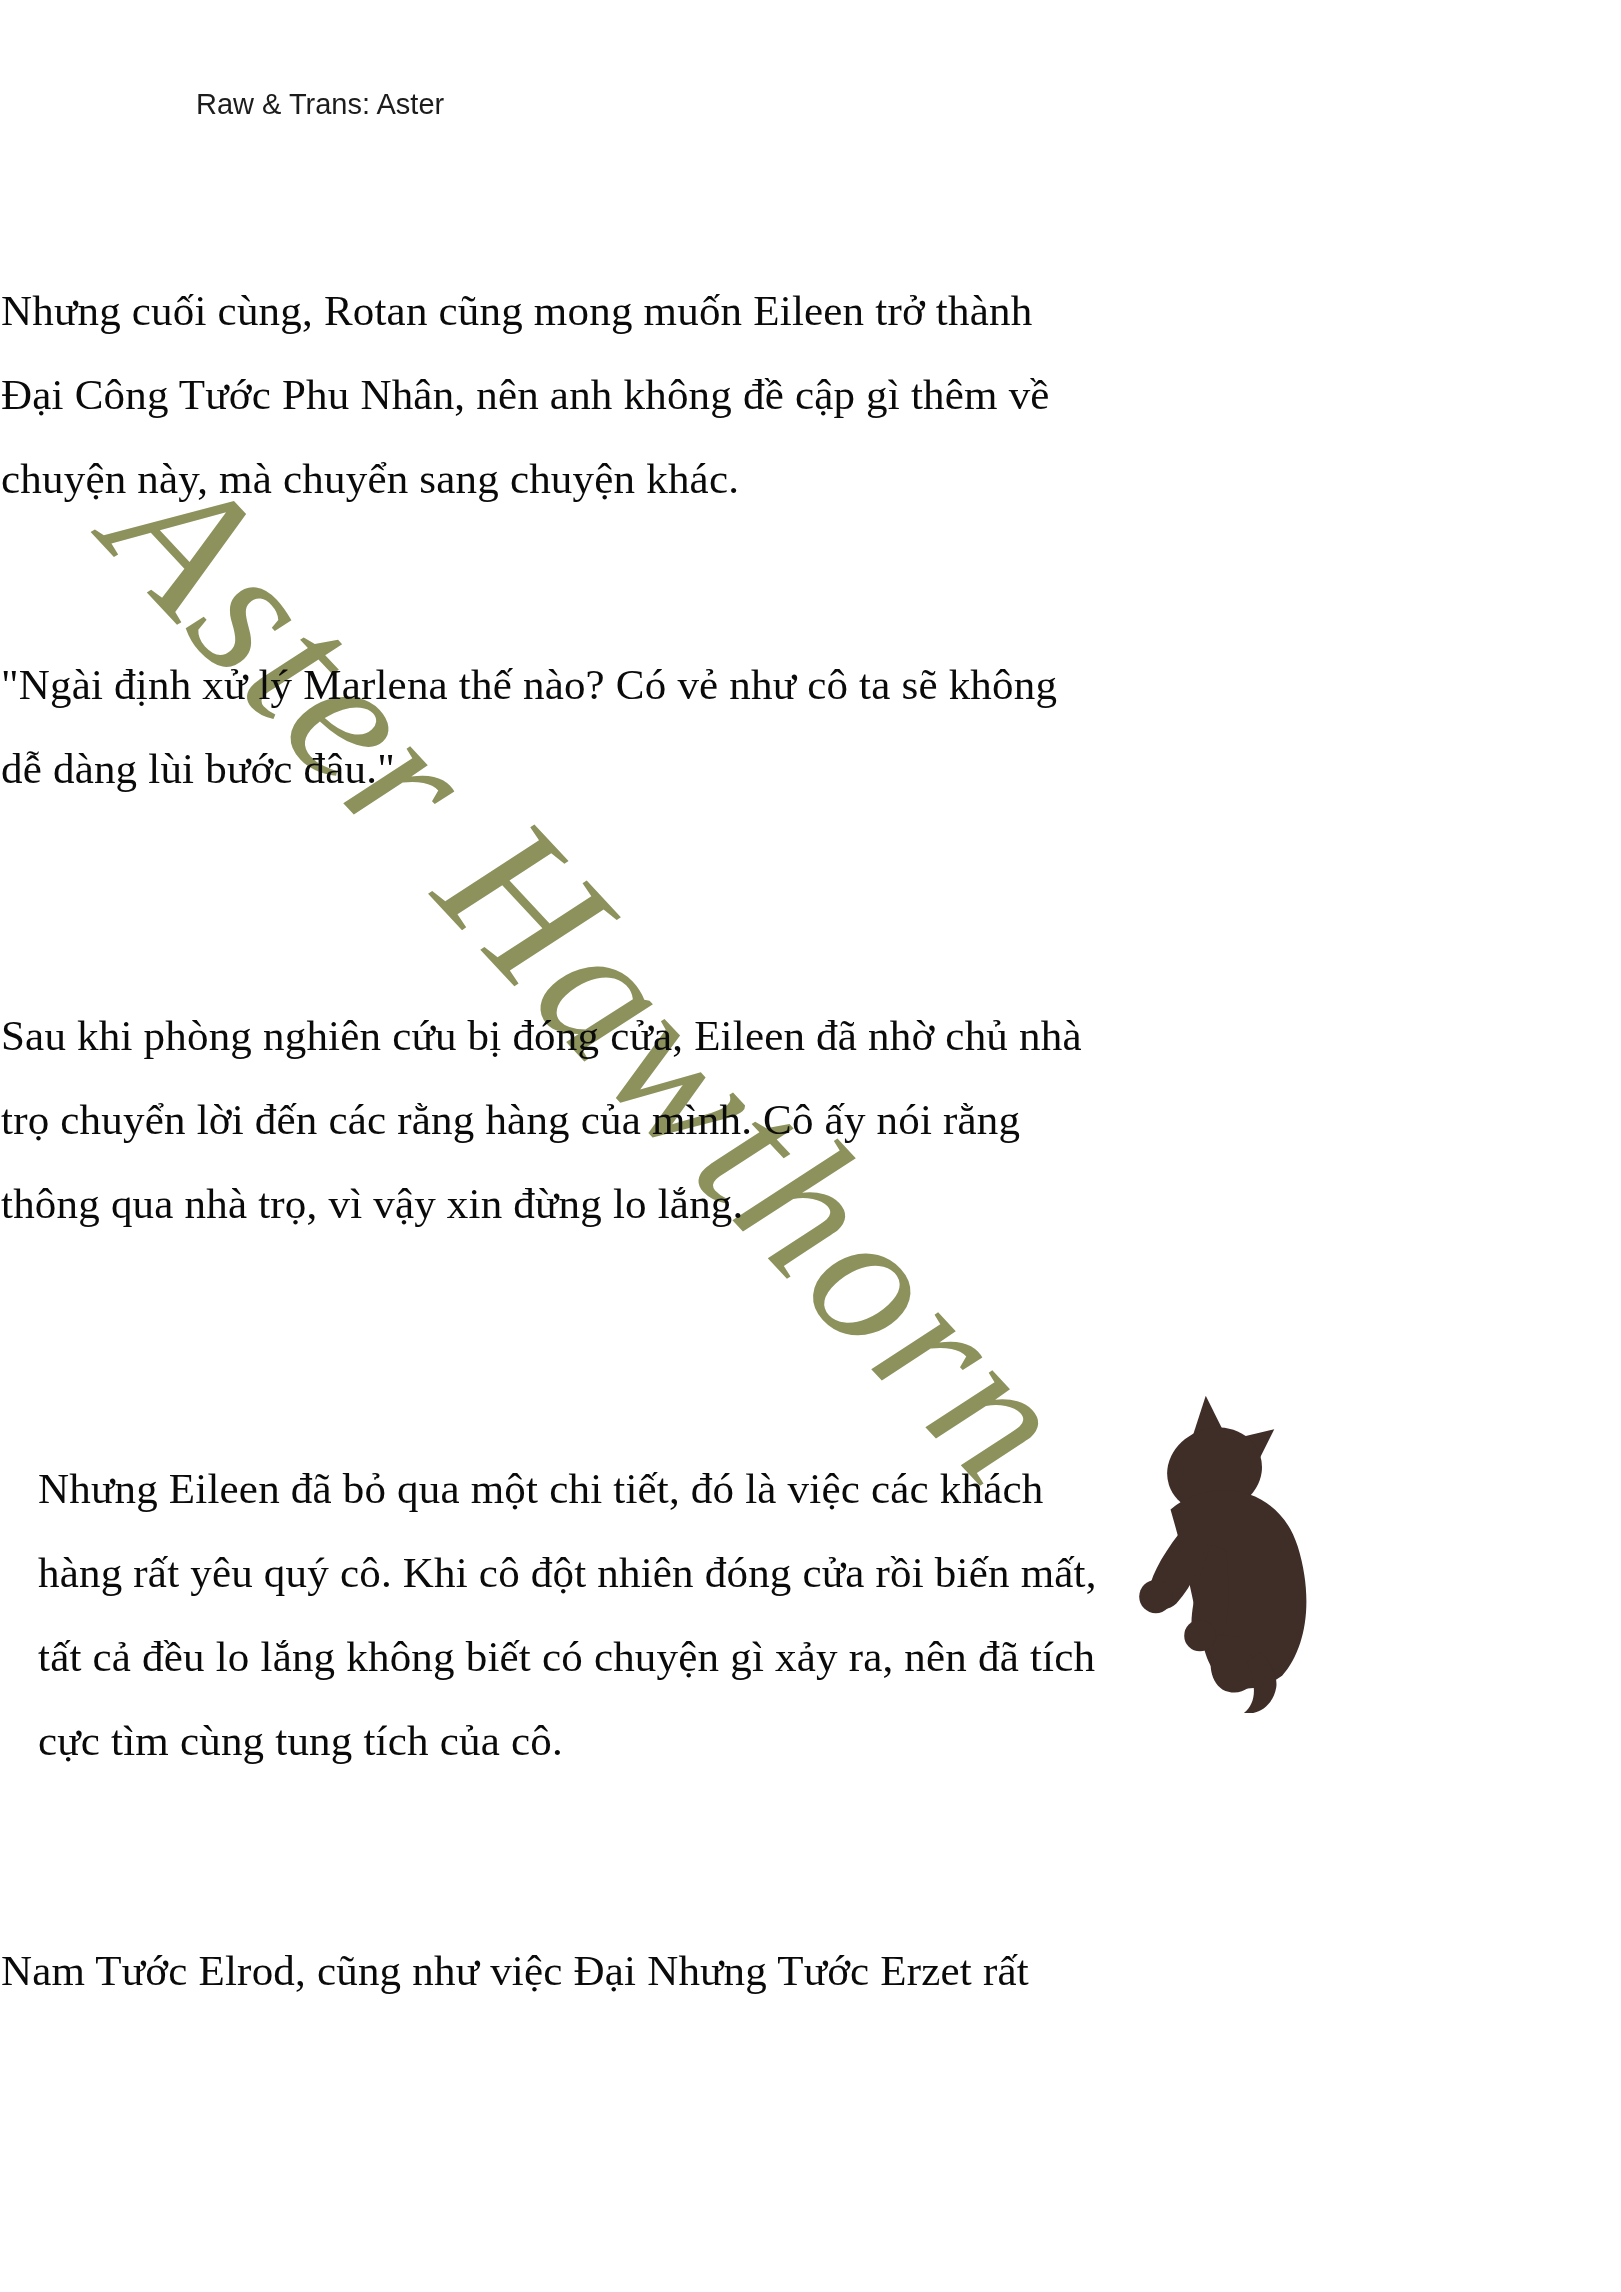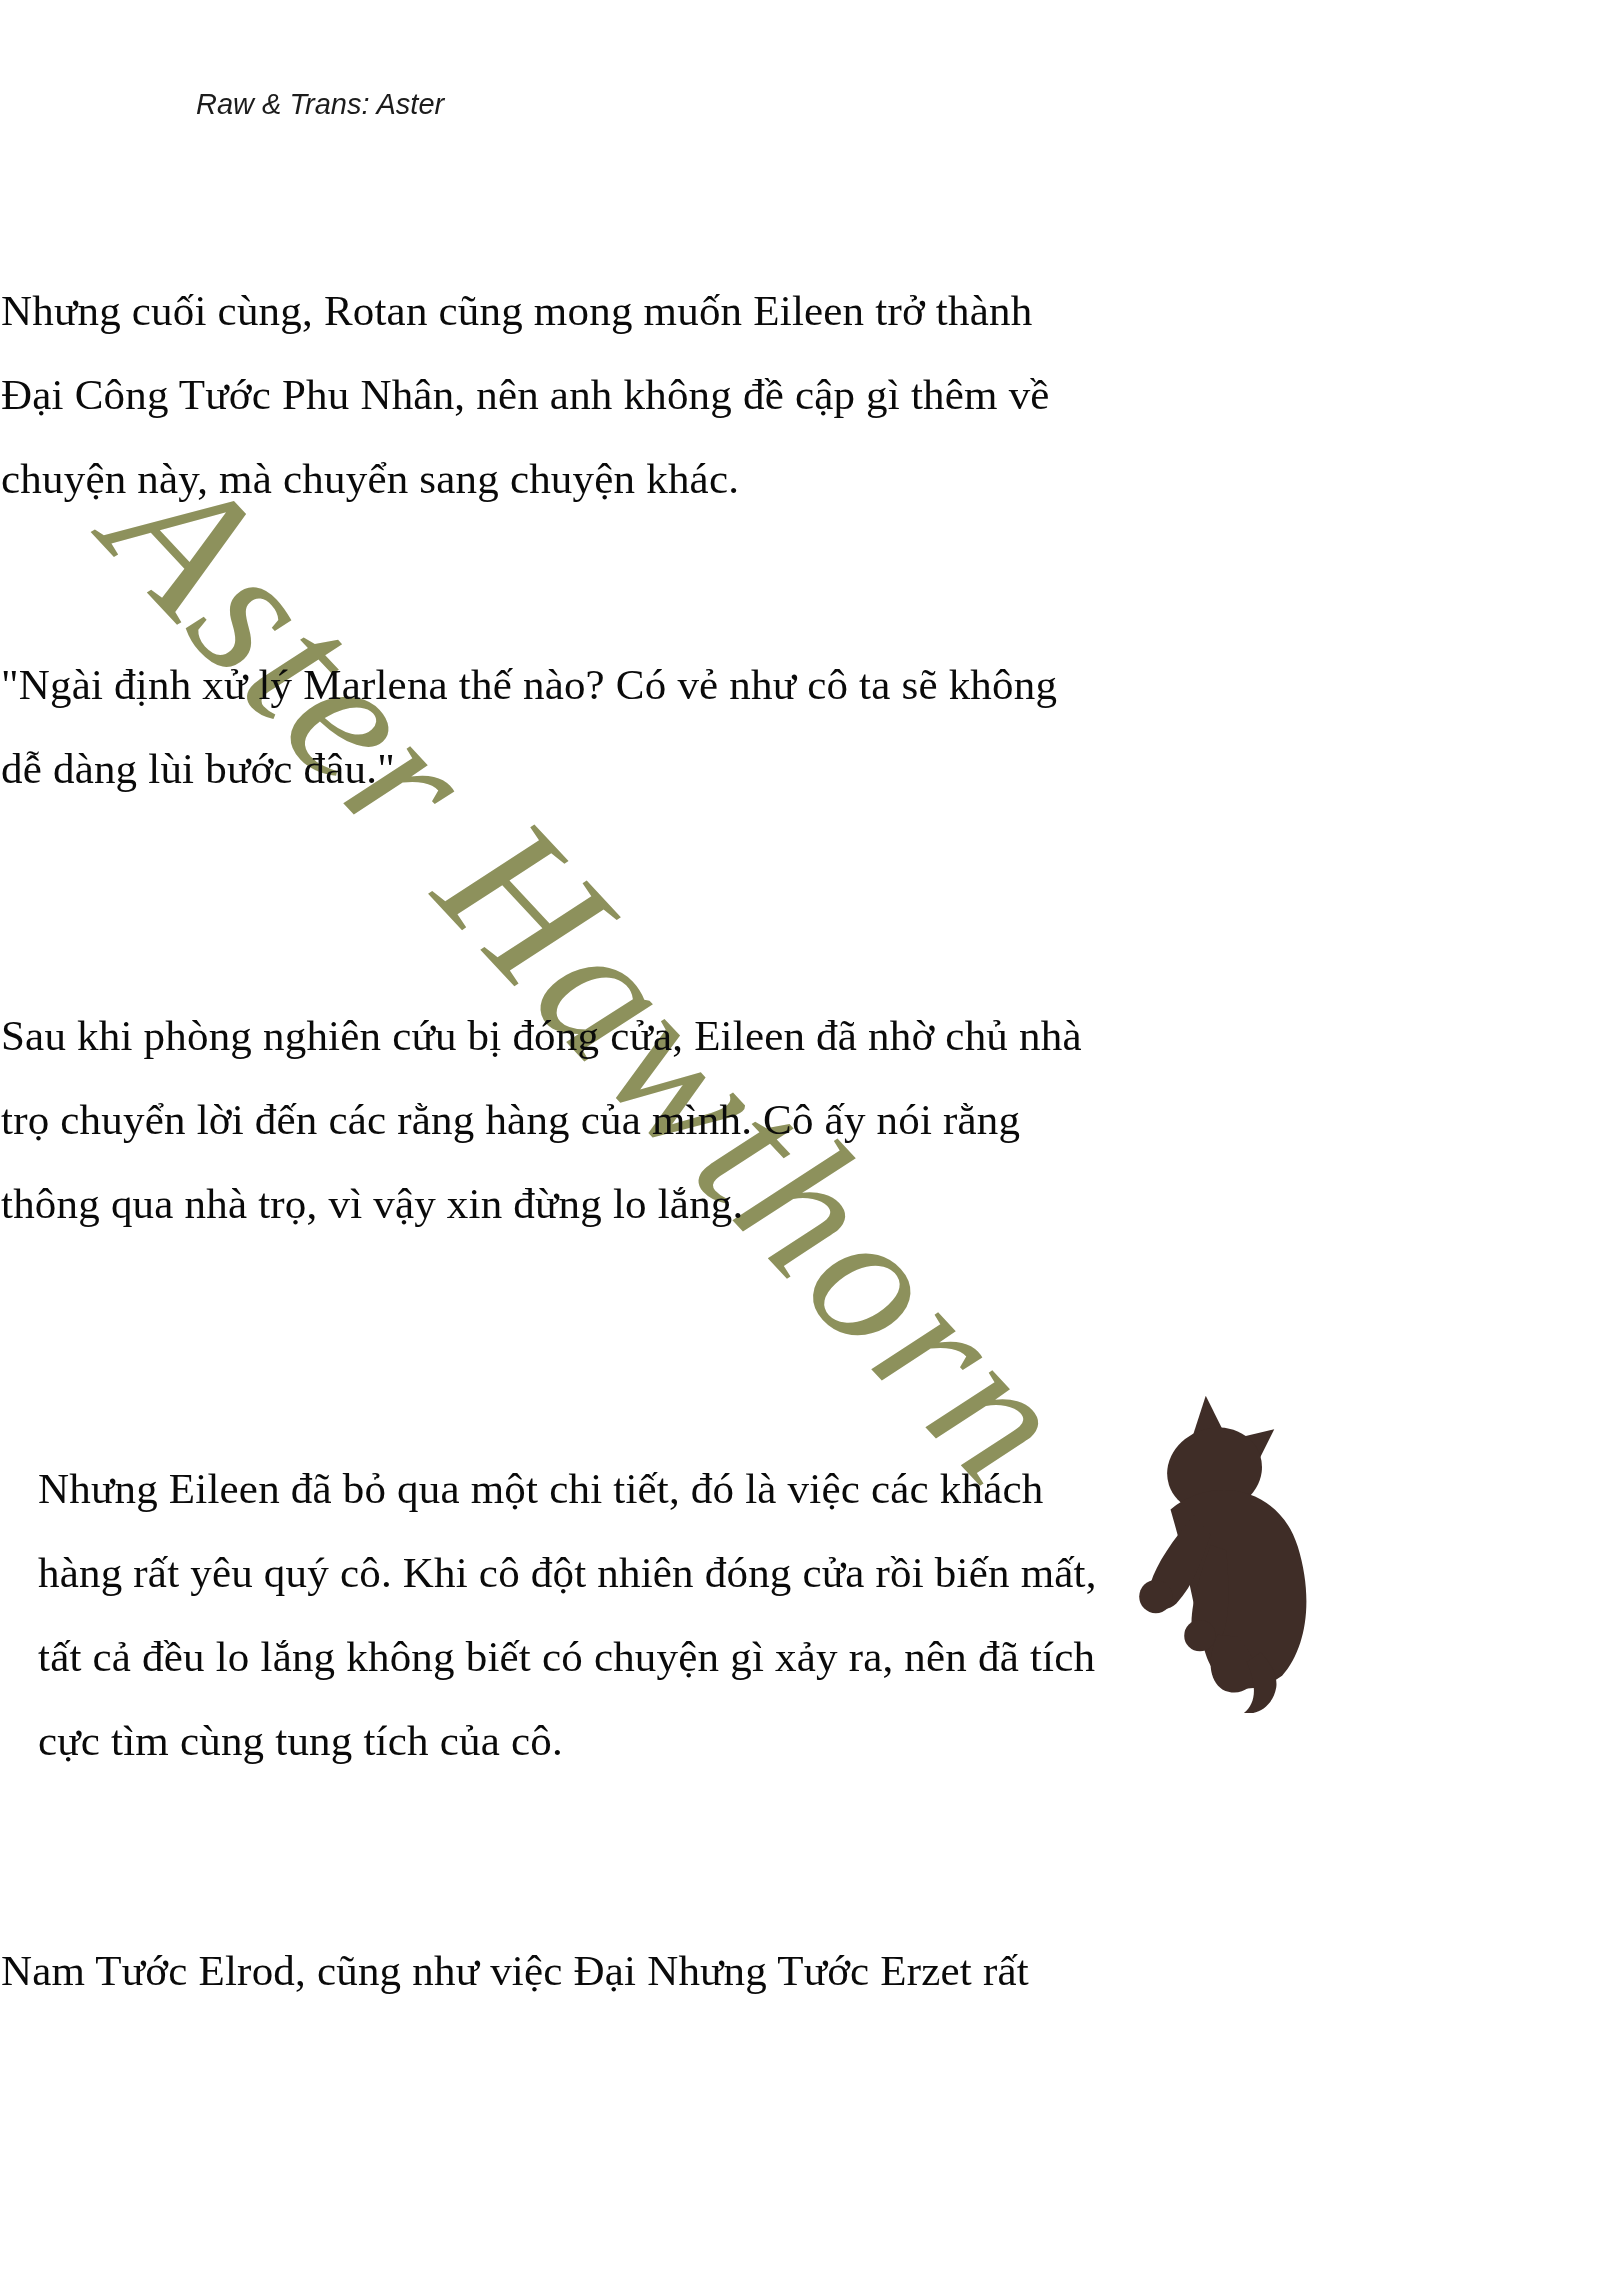--- a/index.html
+++ b/index.html
@@ -17,21 +17,20 @@
   }
   .credit {
     position: absolute;
     left: 196px;
     top: 88px;
     font-family: "Liberation Sans", "DejaVu Sans", sans-serif;
     font-size: 29px;
     color: #1c1c1c;
     z-index: 3;
     white-space: nowrap;
-    font-style: italic;
   }
   .watermark {
     position: absolute;
     left: 225px;
     top: 421px;
     z-index: 1;
     transform: rotate(47deg);
     transform-origin: 0 0;
     font-family: "Liberation Serif", "DejaVu Serif", serif;
     font-style: italic;

